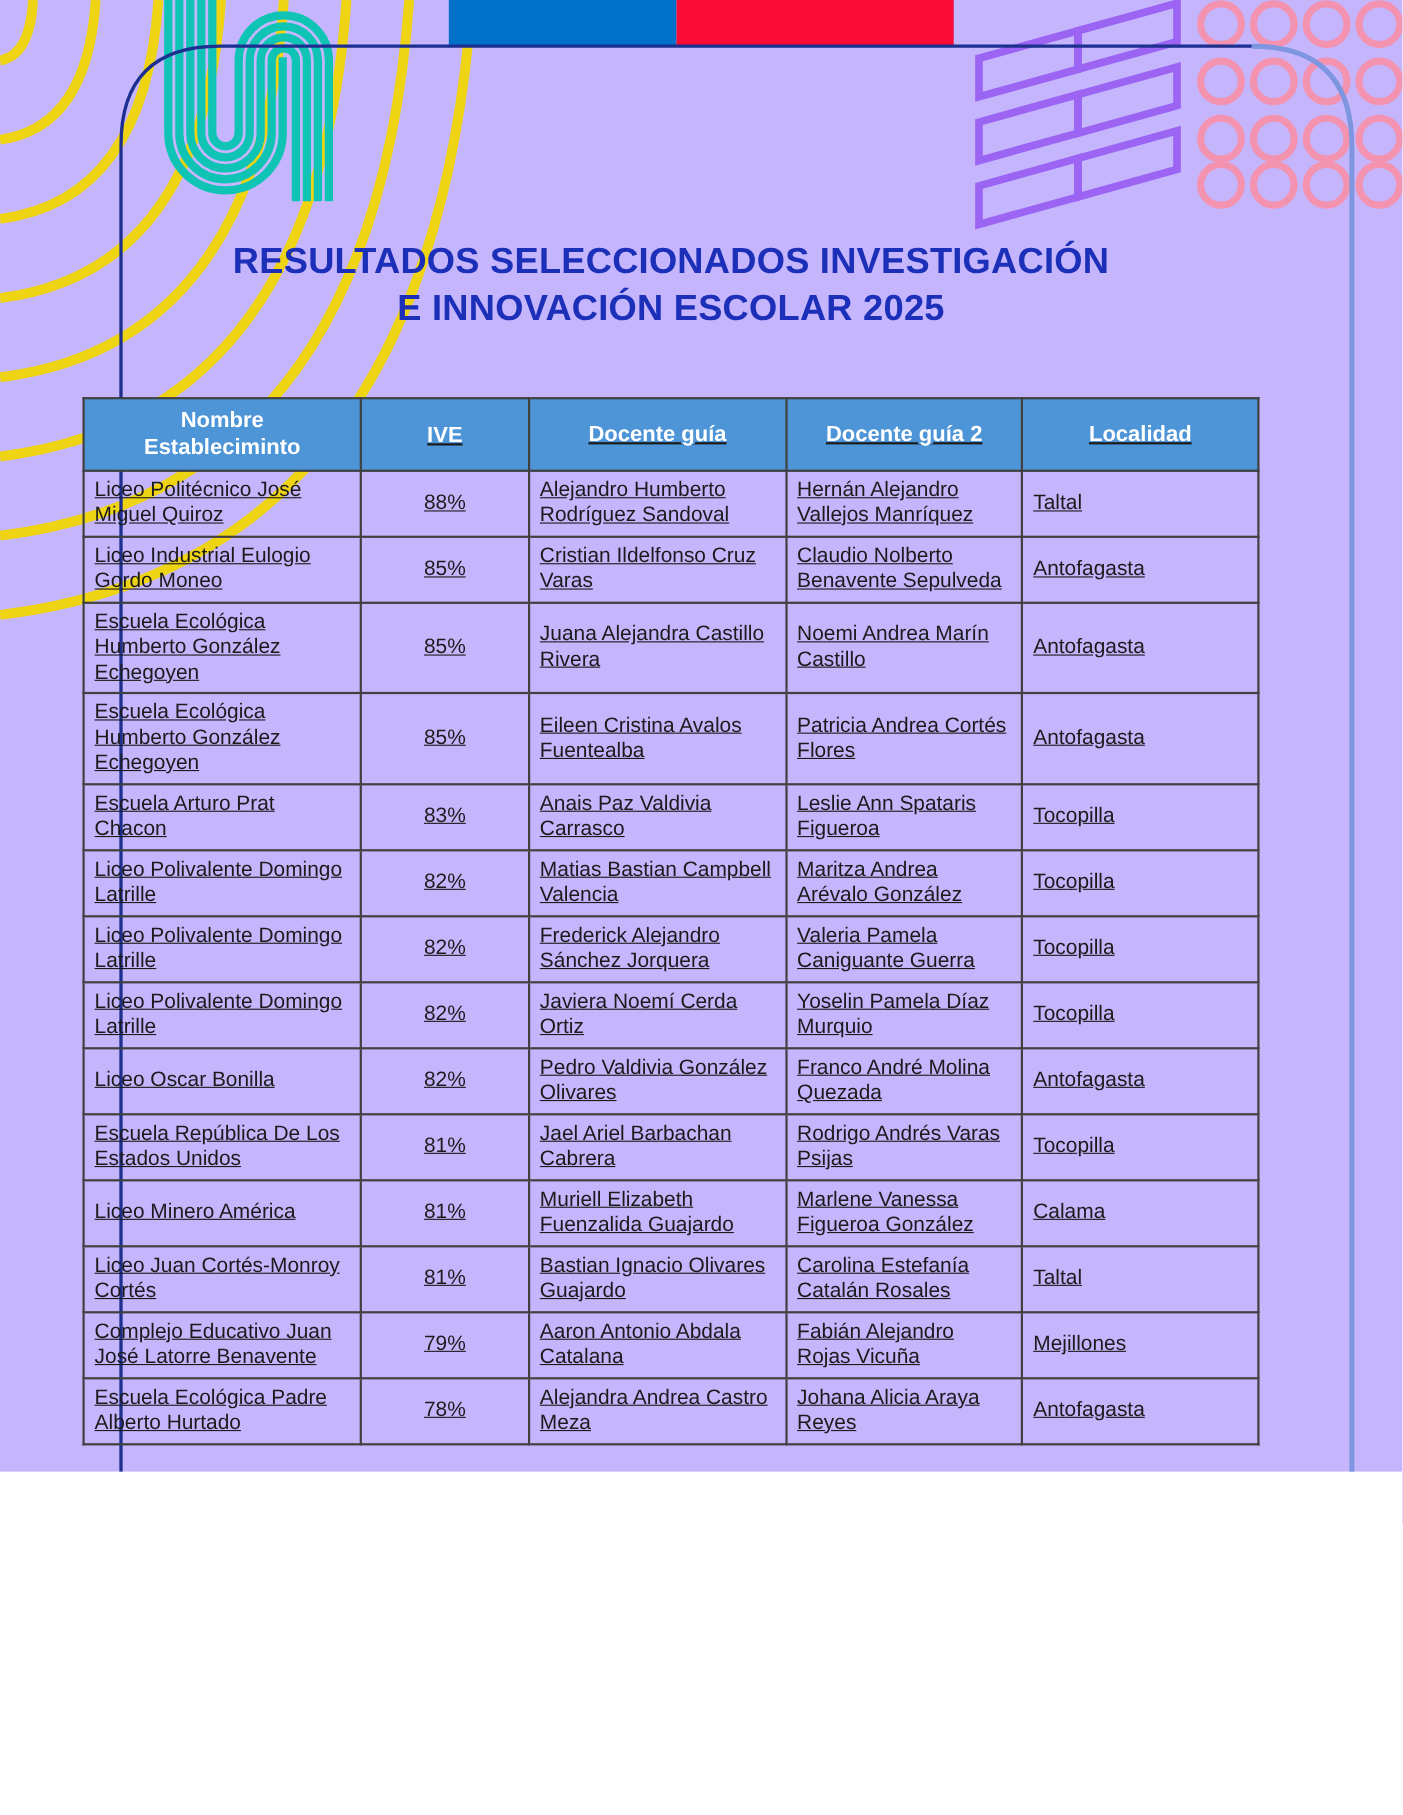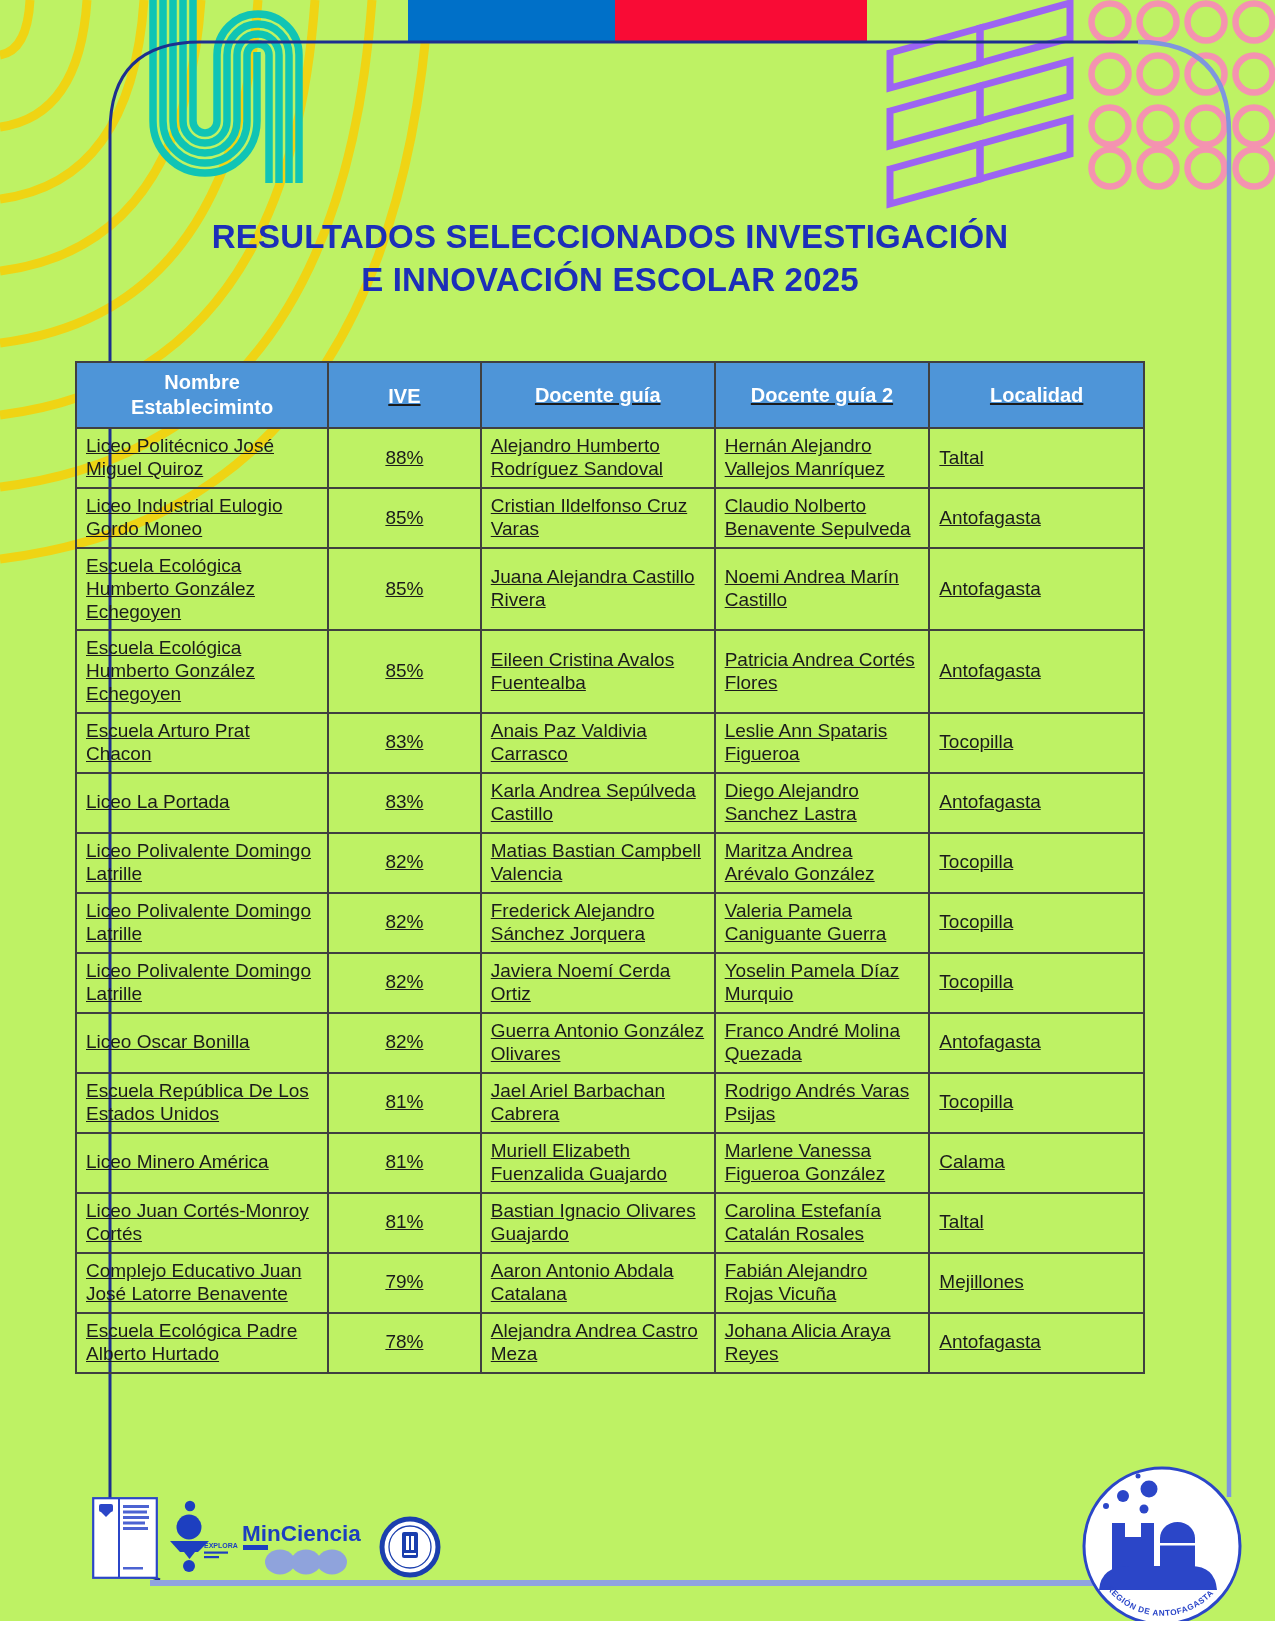--- a/index.html
+++ b/index.html
@@ -1,16 +1,16 @@
 <!DOCTYPE html>
 <html><head>
 <meta charset="utf-8">
 <style>
   html,body{margin:0;padding:0;background:#ffffff;}
-  .page{position:relative;width:1275px;height:1621px;background:#bef264;overflow:hidden;
+  .page{position:relative;width:1275px;height:1338px;background:#c4b5fd;overflow:hidden;
         font-family:"Liberation Sans", sans-serif;}
   .deco{position:absolute;left:0;top:0;pointer-events:none;}
   .title{position:absolute;left:75px;top:216px;width:1070px;text-align:center;
          color:#1c2fb8;font-weight:bold;font-size:33px;line-height:1.3;letter-spacing:0.2px;}
   .doc-table{position:absolute;left:75px;top:361px;width:1070px;border-collapse:collapse;
              table-layout:fixed;font-size:19px;color:#1b1b1b;text-decoration:underline;}
   .doc-table th,.doc-table td{border:2px solid #404040;vertical-align:middle;}
   .doc-table th{background:#4e95d8;color:#ffffff;font-weight:bold;font-size:20px;
                 text-align:center;padding:7px 4px;height:44px;line-height:1.25;}
   .doc-table th.low{}
@@ -136,27 +136,20 @@
           <td>Antofagasta</td>
         </tr>
         <tr>
           <td>Escuela Arturo Prat Chacon</td>
           <td class="c-center">83%</td>
           <td>Anais Paz Valdivia Carrasco</td>
           <td>Leslie Ann Spataris Figueroa</td>
           <td>Tocopilla</td>
         </tr>
         <tr>
-          <td>Liceo La Portada</td>
-          <td class="c-center">83%</td>
-          <td>Karla Andrea Sepúlveda Castillo</td>
-          <td>Diego Alejandro Sanchez Lastra</td>
-          <td>Antofagasta</td>
-        </tr>
-        <tr>
           <td>Liceo Polivalente Domingo Latrille</td>
           <td class="c-center">82%</td>
           <td>Matias Bastian Campbell Valencia</td>
           <td>Maritza Andrea Arévalo González</td>
           <td>Tocopilla</td>
         </tr>
         <tr>
           <td>Liceo Polivalente Domingo Latrille</td>
           <td class="c-center">82%</td>
           <td>Frederick Alejandro Sánchez Jorquera</td>
@@ -166,21 +159,21 @@
         <tr>
           <td>Liceo Polivalente Domingo Latrille</td>
           <td class="c-center">82%</td>
           <td>Javiera Noemí Cerda Ortiz</td>
           <td>Yoselin Pamela Díaz Murquio</td>
           <td>Tocopilla</td>
         </tr>
         <tr>
           <td>Liceo Oscar Bonilla</td>
           <td class="c-center">82%</td>
-          <td>Guerra Antonio González Olivares</td>
+          <td>Pedro Valdivia González Olivares</td>
           <td>Franco André Molina Quezada</td>
           <td>Antofagasta</td>
         </tr>
         <tr>
           <td>Escuela República De Los Estados Unidos</td>
           <td class="c-center">81%</td>
           <td>Jael Ariel Barbachan Cabrera</td>
           <td>Rodrigo Andrés Varas Psijas</td>
           <td>Tocopilla</td>
         </tr>

